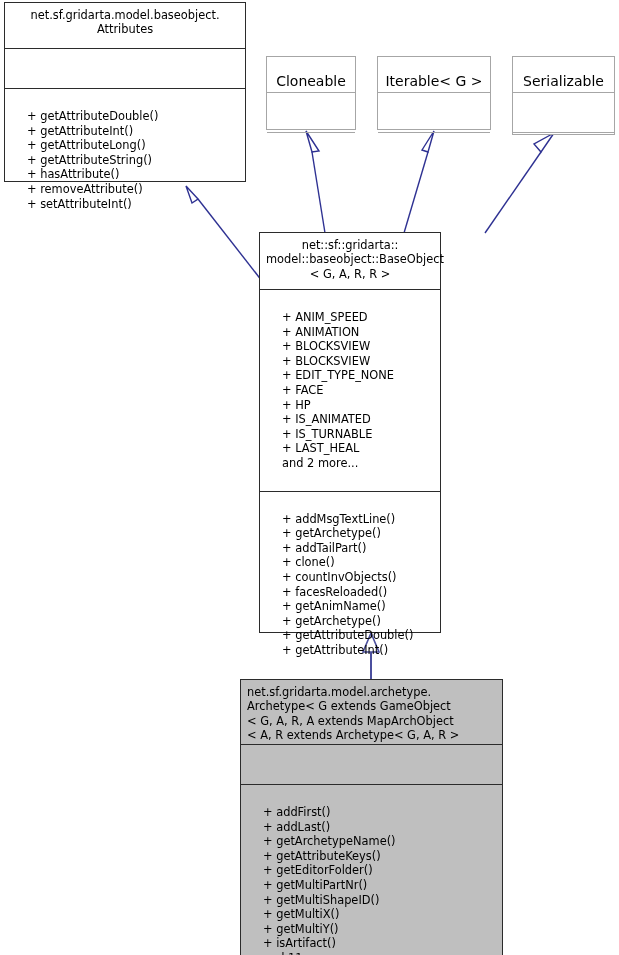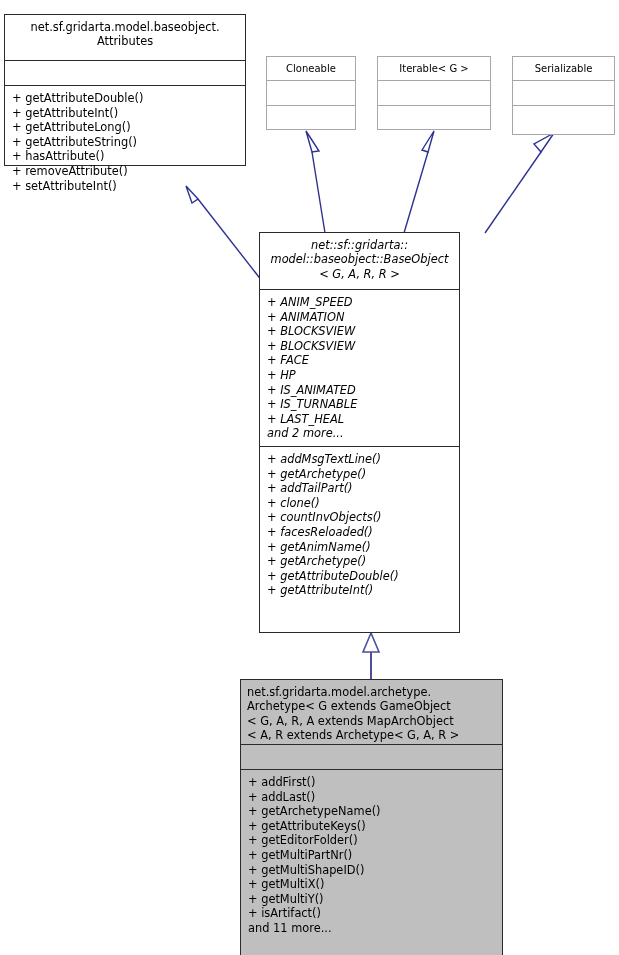--- a/index.html
+++ b/index.html
@@ -67,52 +67,52 @@
     color: #000000;
     white-space: pre-line;
     padding: 5px 6px 5px 6px;
   }
   .title-text.lefty {
     text-align: left;
   }
 
   .memberlist {
     list-style: none;
-    margin: 0;
+    margin: 15px;
     padding: 5px 6px 5px 7px;
   }
   .memberlist li {
     font-size: 11.4px;
     line-height: 14.6px;
     color: #000000;
     white-space: pre;
   }
 
   
   #box-attributes {
-    left: 4px;  top: 14px;  width: 242px;  height: 152px;
+    left: 4px;  top: 2px;  width: 242px;  height: 180px;
   }
   #box-attributes .compartment.title { height: 46px; }
   #box-attributes .compartment.mid   { height: 25px; }
 
   #box-cloneable {
     left: 266px; top: 56px; width: 90px; height: 74px;
   }
   #box-iterable {
     left: 377px; top: 56px; width: 114px; height: 74px;
   }
   #box-serializable {
     left: 512px; top: 56px; width: 103px; height: 79px;
   }
   .iface .compartment.title { height: 24px; }
   .iface .compartment.mid   { height: 25px; }
-  .iface .title-text { padding: 4px 5px; font-size: 10px; line-height: 16px; }
+  .iface .title-text { padding: 4px 5px; font-size: 14px; line-height: 16px; margin-top: 12px; }
 
   #box-baseobject {
-    left: 259px; top: 232px; width: 201px; height: 401px; font-style: italic;
+    left: 259px; top: 232px; width: 182px; height: 401px;
   }
   #box-baseobject .compartment.title { height: 57px; }
 
   #box-archetype {
     left: 240px; top: 679px; width: 263px; height: 338px;
   }
   #box-archetype .compartment.title { height: 65px; }
   #box-archetype .compartment.mid   { height: 25px; }
 </style>
 </head>
@@ -210,20 +210,21 @@
       <span class="title-text">net::sf::gridarta::
 model::baseobject::BaseObject
 &lt; G, A, R, R &gt;</span>
     </div>
     <div class="compartment mid">
       <ul class="memberlist">
           <li>+ ANIM_SPEED</li>
           <li>+ ANIMATION</li>
           <li>+ BLOCKSVIEW</li>
           <li>+ BLOCKSVIEW</li>
+          <li>+ EDIT_TYPE_NONE</li>
           <li>+ FACE</li>
           <li>+ HP</li>
           <li>+ IS_ANIMATED</li>
           <li>+ IS_TURNABLE</li>
           <li>+ LAST_HEAL</li>
           <li>and 2 more...</li>
         </ul>
     </div>
     <div class="compartment">
       <ul class="memberlist">

